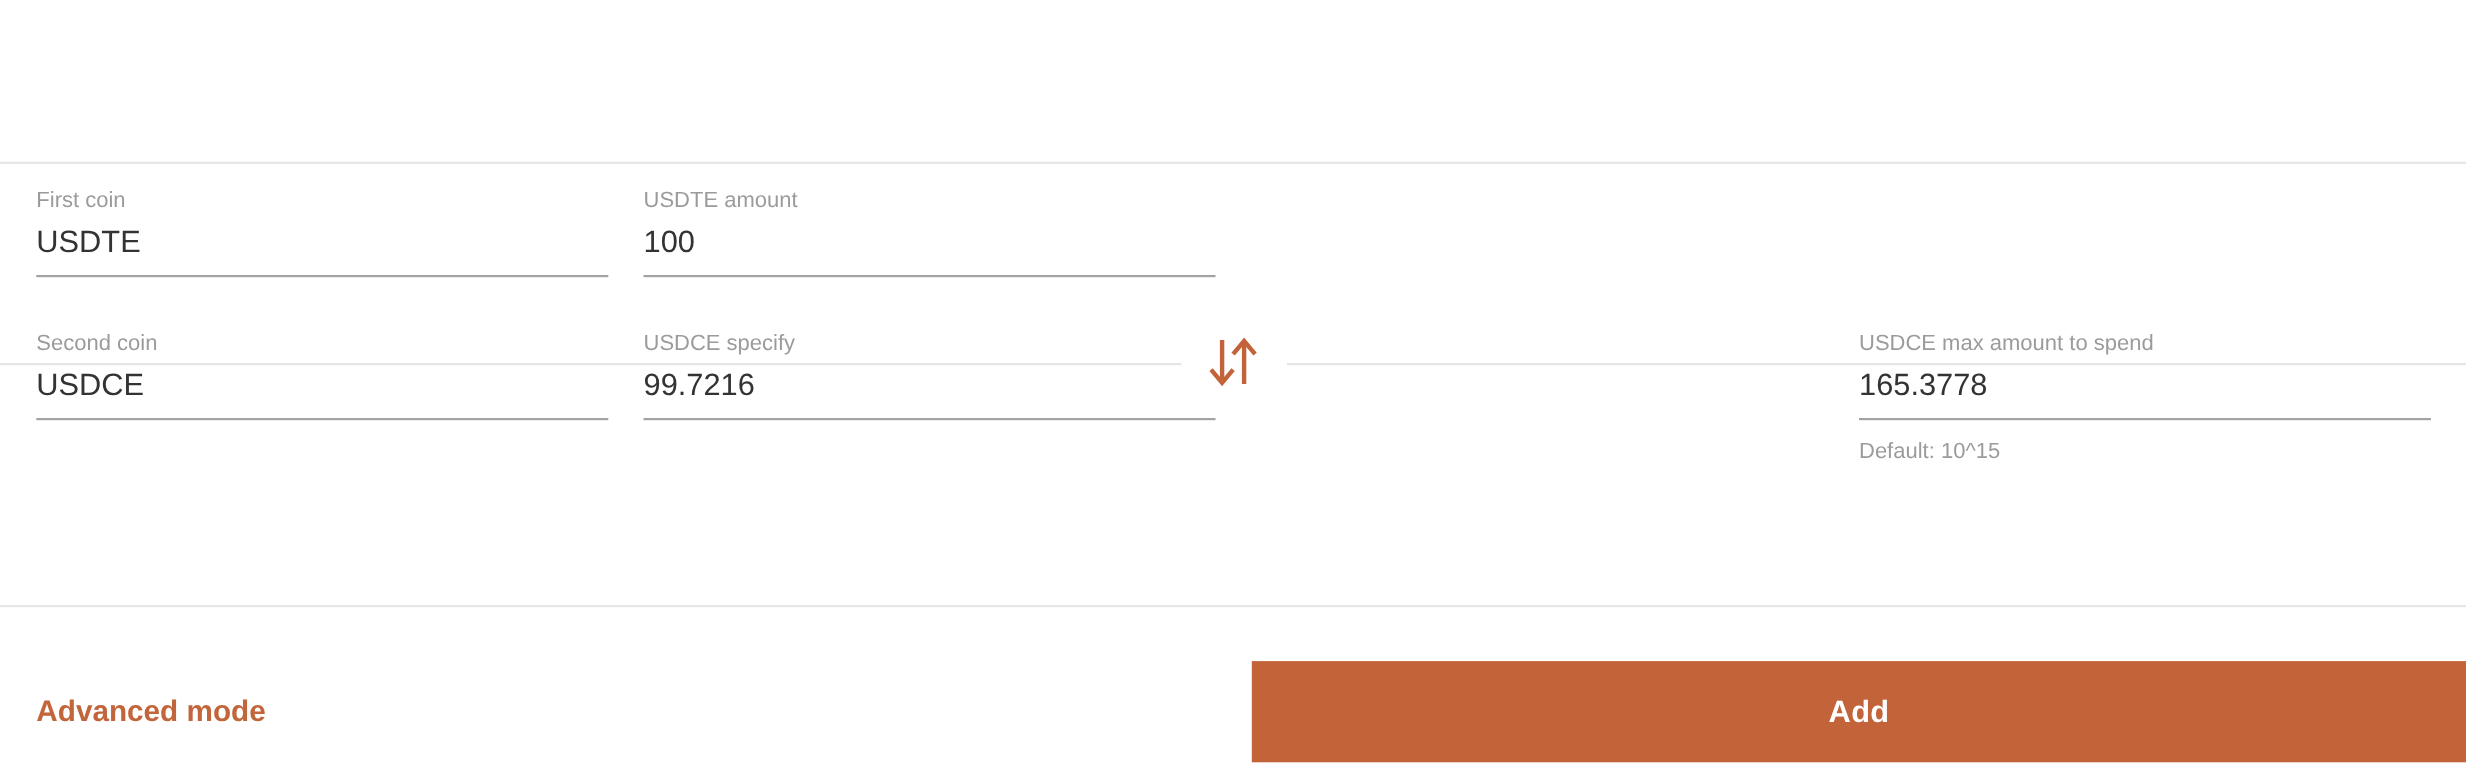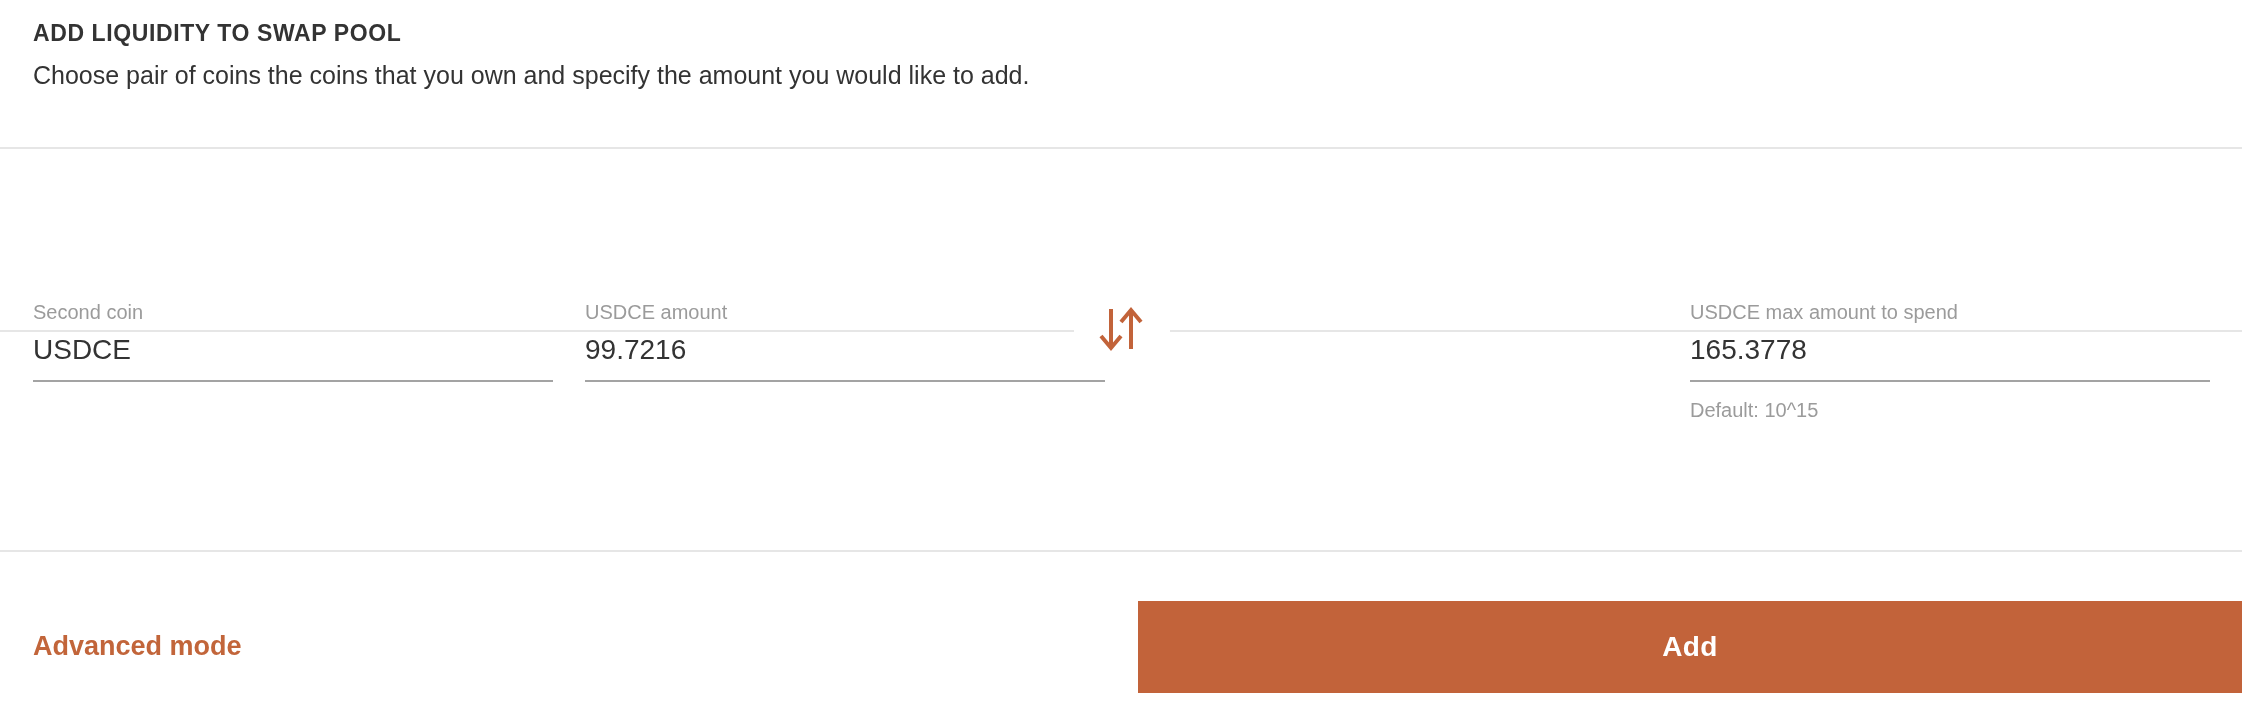--- a/index.html
+++ b/index.html
@@ -163,27 +163,38 @@
     display: flex;
     align-items: center;
     justify-content: center;
   }
 </style>
 </head>
 <body>
 
 <div id="app">
 
-  <div class="header">
-    <div class="header-title">ADD LIQUIDITY TO SWAP POOL</div>
-    <div class="header-subtitle">Choose pair of coins the coins that you own and specify the amount you would like to add.</div>
+
+  <div class="divider divider-top"></div>
+
+  <div class="row row-first">
+
+    <div class="field col-1">
+      <div class="field-label">First coin</div>
+      <div class="field-value">USDTE</div>
+      <div class="field-underline"></div>
+    </div>
+
+    <div class="field col-2">
+      <div class="field-label">USDTE amount</div>
+      <div class="field-value">100</div>
+      <div class="field-underline"></div>
+    </div>
+
   </div>
-
-  <div class="divider divider-top"></div>
-
 
   <div class="divider-mid-left"></div>
   <div class="divider-mid-right"></div>
 
   <div class="swap-icon">
     <svg width="60" height="54" viewBox="0 0 60 54" xmlns="http://www.w3.org/2000/svg" aria-hidden="true">
 
       <line x1="19" y1="7" x2="19" y2="44" stroke="#c2633a" stroke-width="4" stroke-linecap="butt"></line>
       <polyline points="9,34 19,46 29,34" fill="none" stroke="#c2633a" stroke-width="4" stroke-linecap="butt" stroke-linejoin="miter"></polyline>
 
@@ -194,21 +205,21 @@
 
   <div class="row row-second">
 
     <div class="field col-1">
       <div class="field-label">Second coin</div>
       <div class="field-value">USDCE</div>
       <div class="field-underline"></div>
     </div>
 
     <div class="field col-2">
-      <div class="field-label">USDCE amount</div>
+      <div class="field-label">USDCE specify</div>
       <div class="field-value">99.7216</div>
       <div class="field-underline"></div>
     </div>
 
 
     <div class="field col-4">
       <div class="field-label">USDCE max amount to spend</div>
       <div class="field-value">165.3778</div>
       <div class="field-underline"></div>
       <div class="field-helper">Default: 10^15</div>

